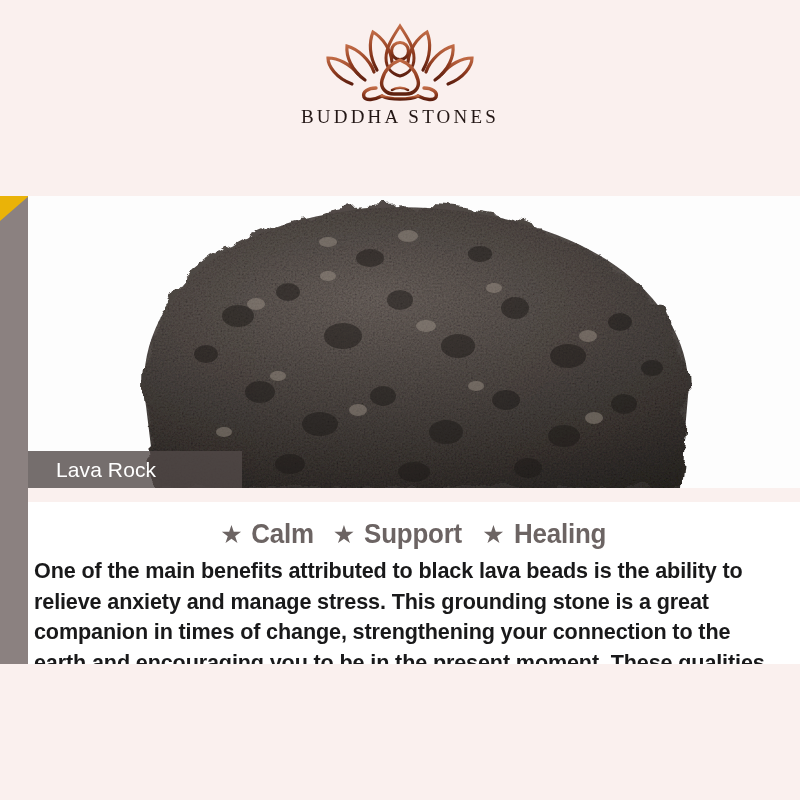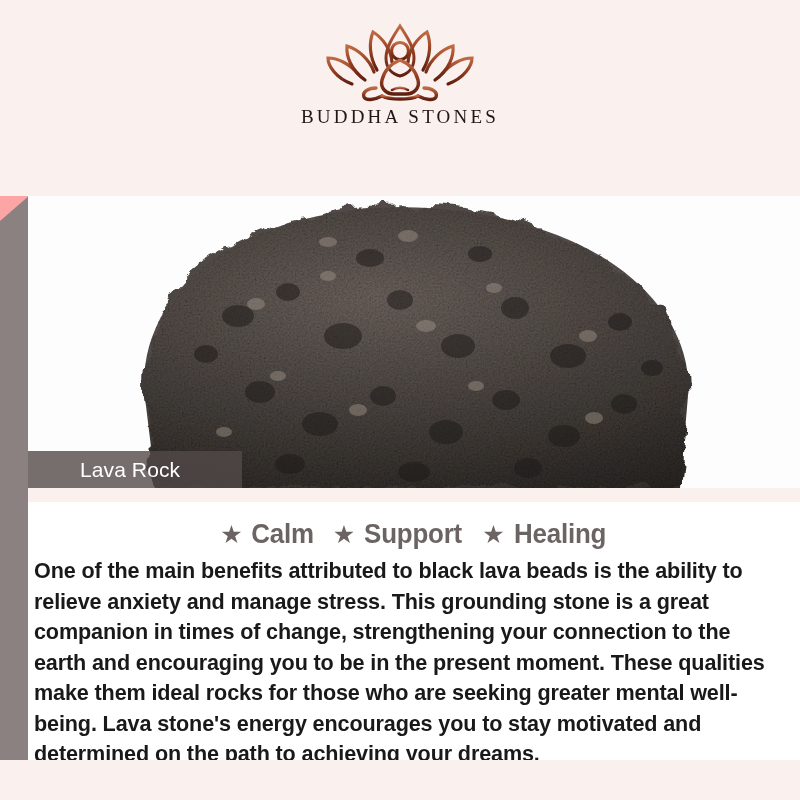--- a/index.html
+++ b/index.html
@@ -2,21 +2,21 @@
 <html><head>
 <meta charset="utf-8">
 <style>
   html,body{margin:0;padding:0;}
   body{
     width:800px;height:800px;overflow:hidden;
     background:#faf0ee;
     font-family:"Liberation Sans",sans-serif;
     position:relative;
   }
-  #canvas{position:absolute;inset:0;width:800px;height:760px;overflow:hidden;background:#fca5a5;}
+  #canvas{position:absolute;inset:0;width:800px;height:664px;overflow:hidden;background:#eab308;}
 
   
   .band{position:absolute;background:#8b8180;}
   #band-top{
     top:0;left:200px;width:600px;height:18px;
     clip-path:polygon(16px 0,100% 0,100% 100%,0 100%);
   }
   #band-right{
     top:0;right:0;width:34px;height:600px;
     clip-path:polygon(0 0,100% 0,100% 100%,0 calc(100% - 24px));
@@ -73,21 +73,21 @@
   }
   #rock{position:absolute;left:0;top:0;width:772px;height:292px;}
 
   
   #caption-bar{
     position:absolute;left:0;bottom:-1px;width:214px;height:38px;
     background:rgba(82,74,72,.80);
     display:flex;align-items:center;
   }
   #caption-text{
-    color:#ffffff;font-size:21px;padding-left:52px;
+    color:#ffffff;font-size:21px;padding-left:28px;
     font-family:"Liberation Sans Narrow","Liberation Sans",sans-serif;
     letter-spacing:.1px;white-space:nowrap;
   }
 
   
   #photo-sep{
     position:absolute;left:28px;top:488px;width:772px;height:14px;
     background:#faf0ee;
   }
 

